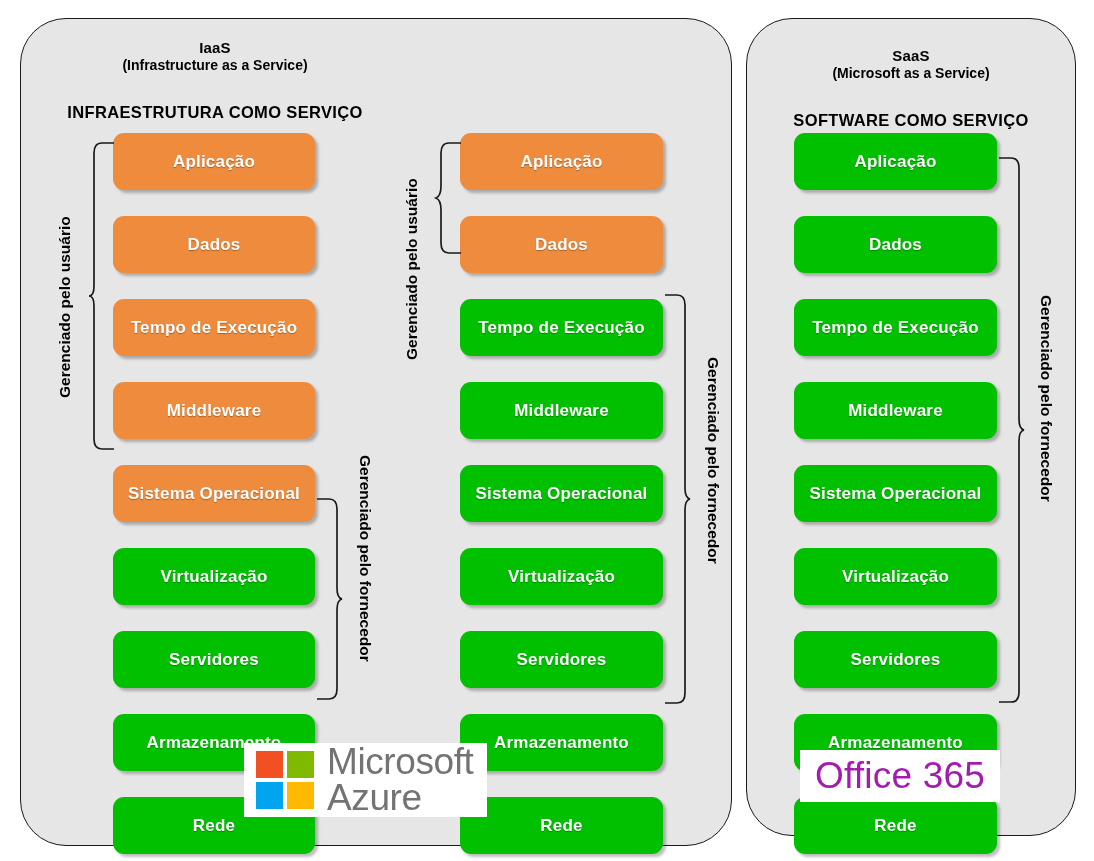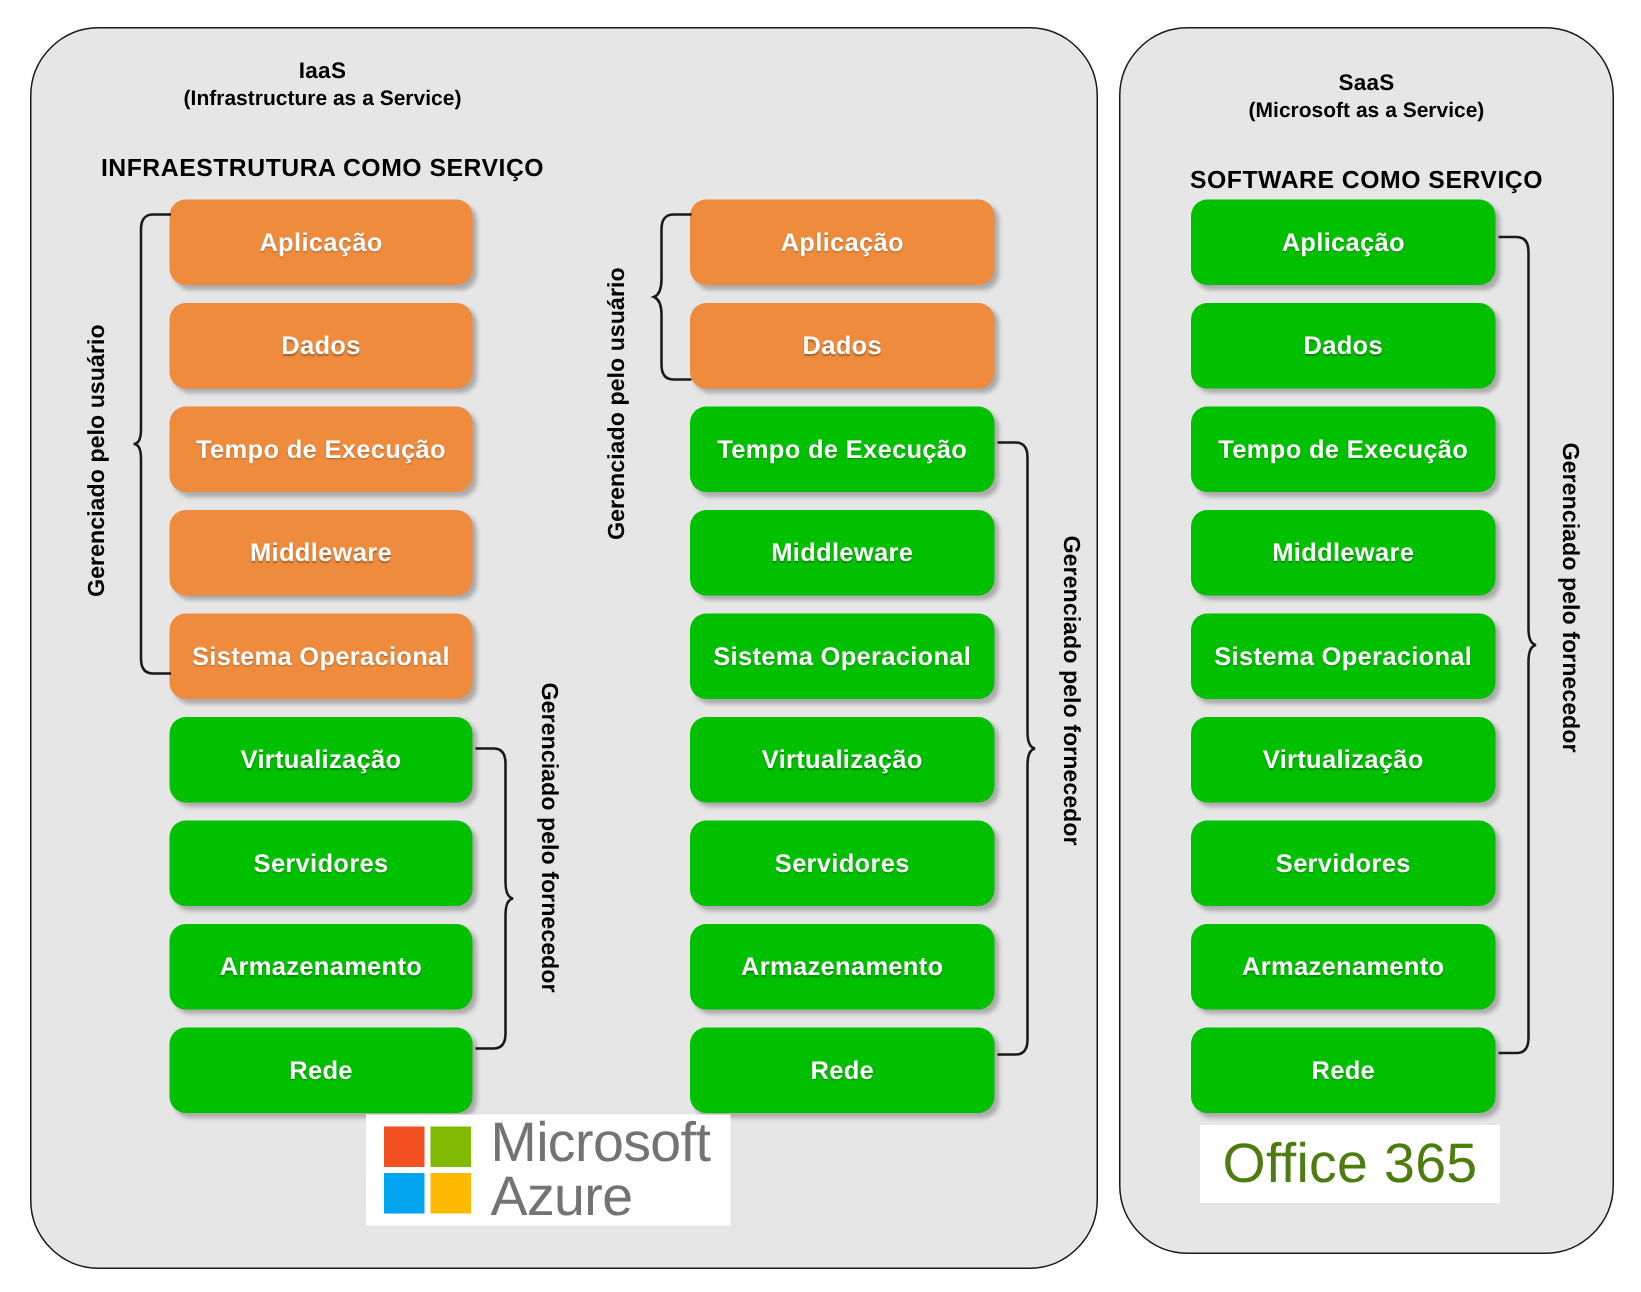--- a/index.html
+++ b/index.html
@@ -58,21 +58,21 @@
     border-radius:11px;
     display:flex;
     align-items:center;
     justify-content:center;
     color:#ffffff;
     font-size:17px;
     font-weight:bold;
     letter-spacing:.2px;
     text-shadow:0 1px 1px rgba(0,0,0,.30);
     box-shadow:3px 3px 3px rgba(0,0,0,.26);
-    margin-bottom:12px;
+    margin-bottom:26px;
     user-select:none;
   }
   .box.orange{ background:#ee8b3c; }
   .box.green { background:#00c000; }
 
   
   .vlabel{
     position:absolute;
     font-size:15.5px;
     font-weight:bold;
@@ -111,21 +111,21 @@
     line-height:.98;
     font-weight:400;
     letter-spacing:-.4px;
   }
   .logo-o365{
     position:absolute;
     background:#ffffff;
     display:flex;
     align-items:center;
     justify-content:center;
-    color:#4d7c0f;
+    color:#a21caf;
     font-size:37px;
     font-weight:400;
     letter-spacing:.2px;
   }
 </style>
 </head>
 <body>
 
 <div id="stage">
 

